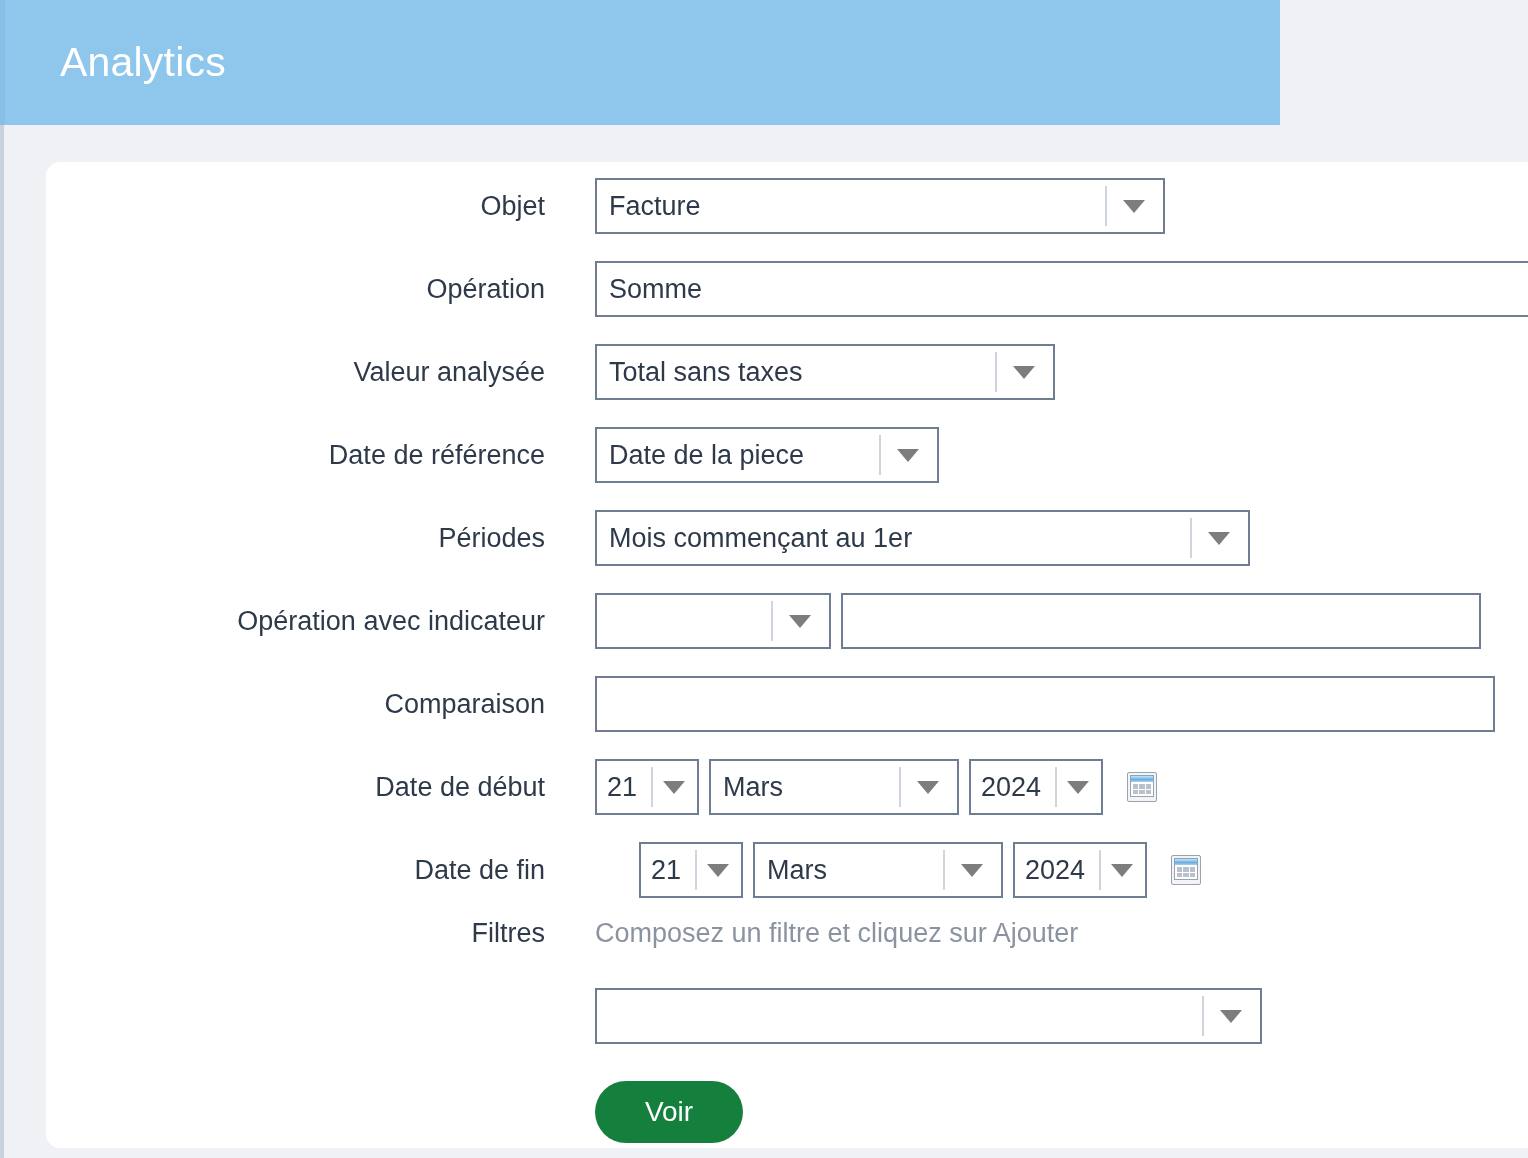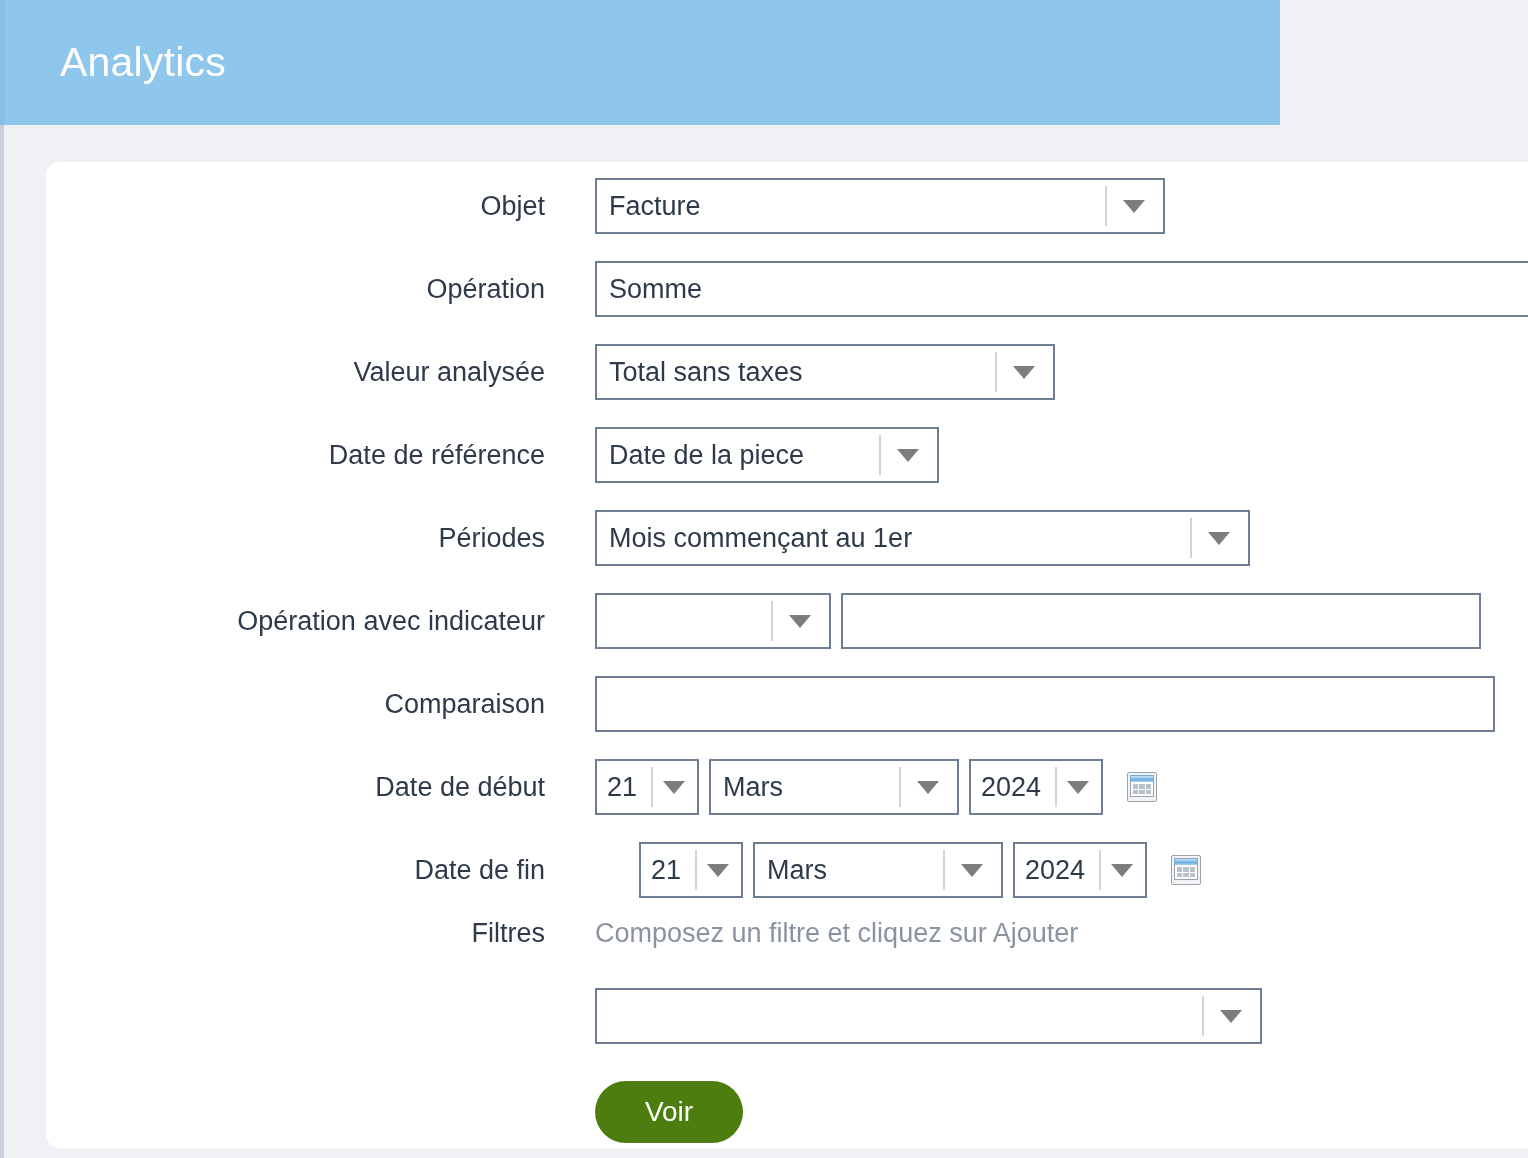--- a/index.html
+++ b/index.html
@@ -215,21 +215,21 @@
     font-size: 27px;
     color: #8a93a0;
     white-space: nowrap;
   }
 
   
   .voir-btn {
     width: 148px;
     height: 62px;
     border-radius: 31px;
-    background: #4d7c0f;
+    background: #15803d;
     color: #ffffff;
     border: none;
     font-size: 28px;
     font-family: "Liberation Sans", sans-serif;
     cursor: pointer;
     display: flex;
     align-items: center;
     justify-content: center;
     padding: 0;
   }

